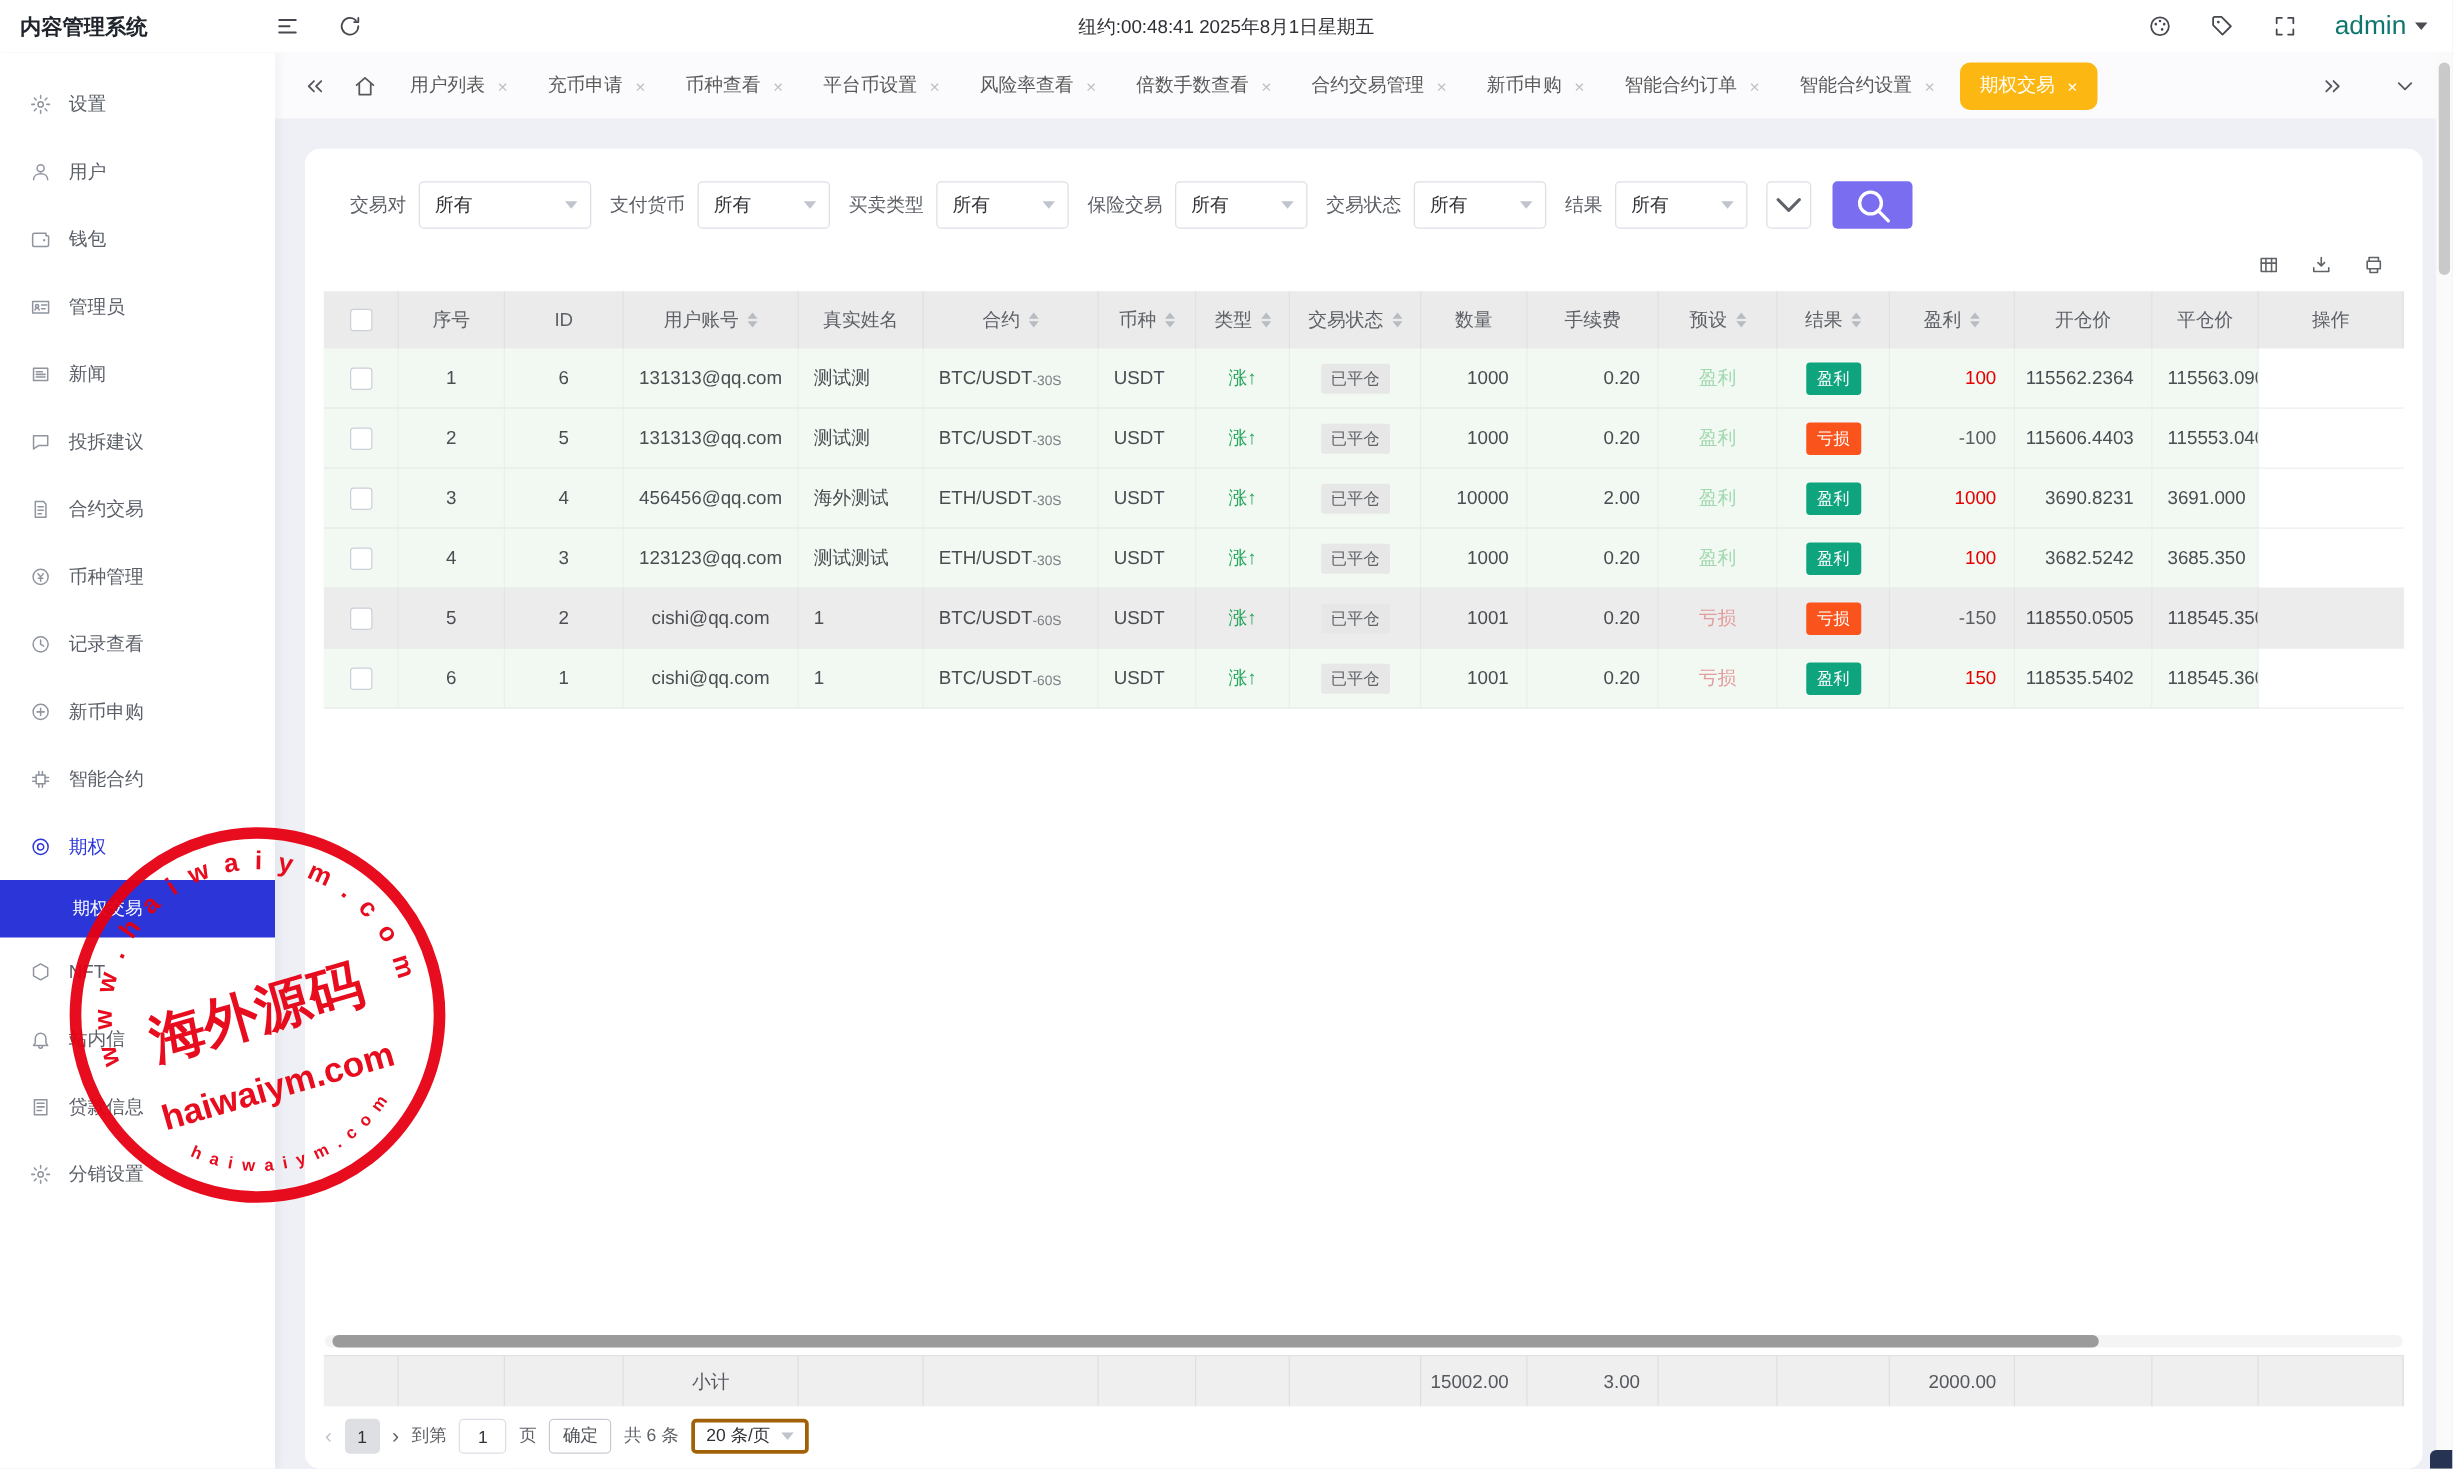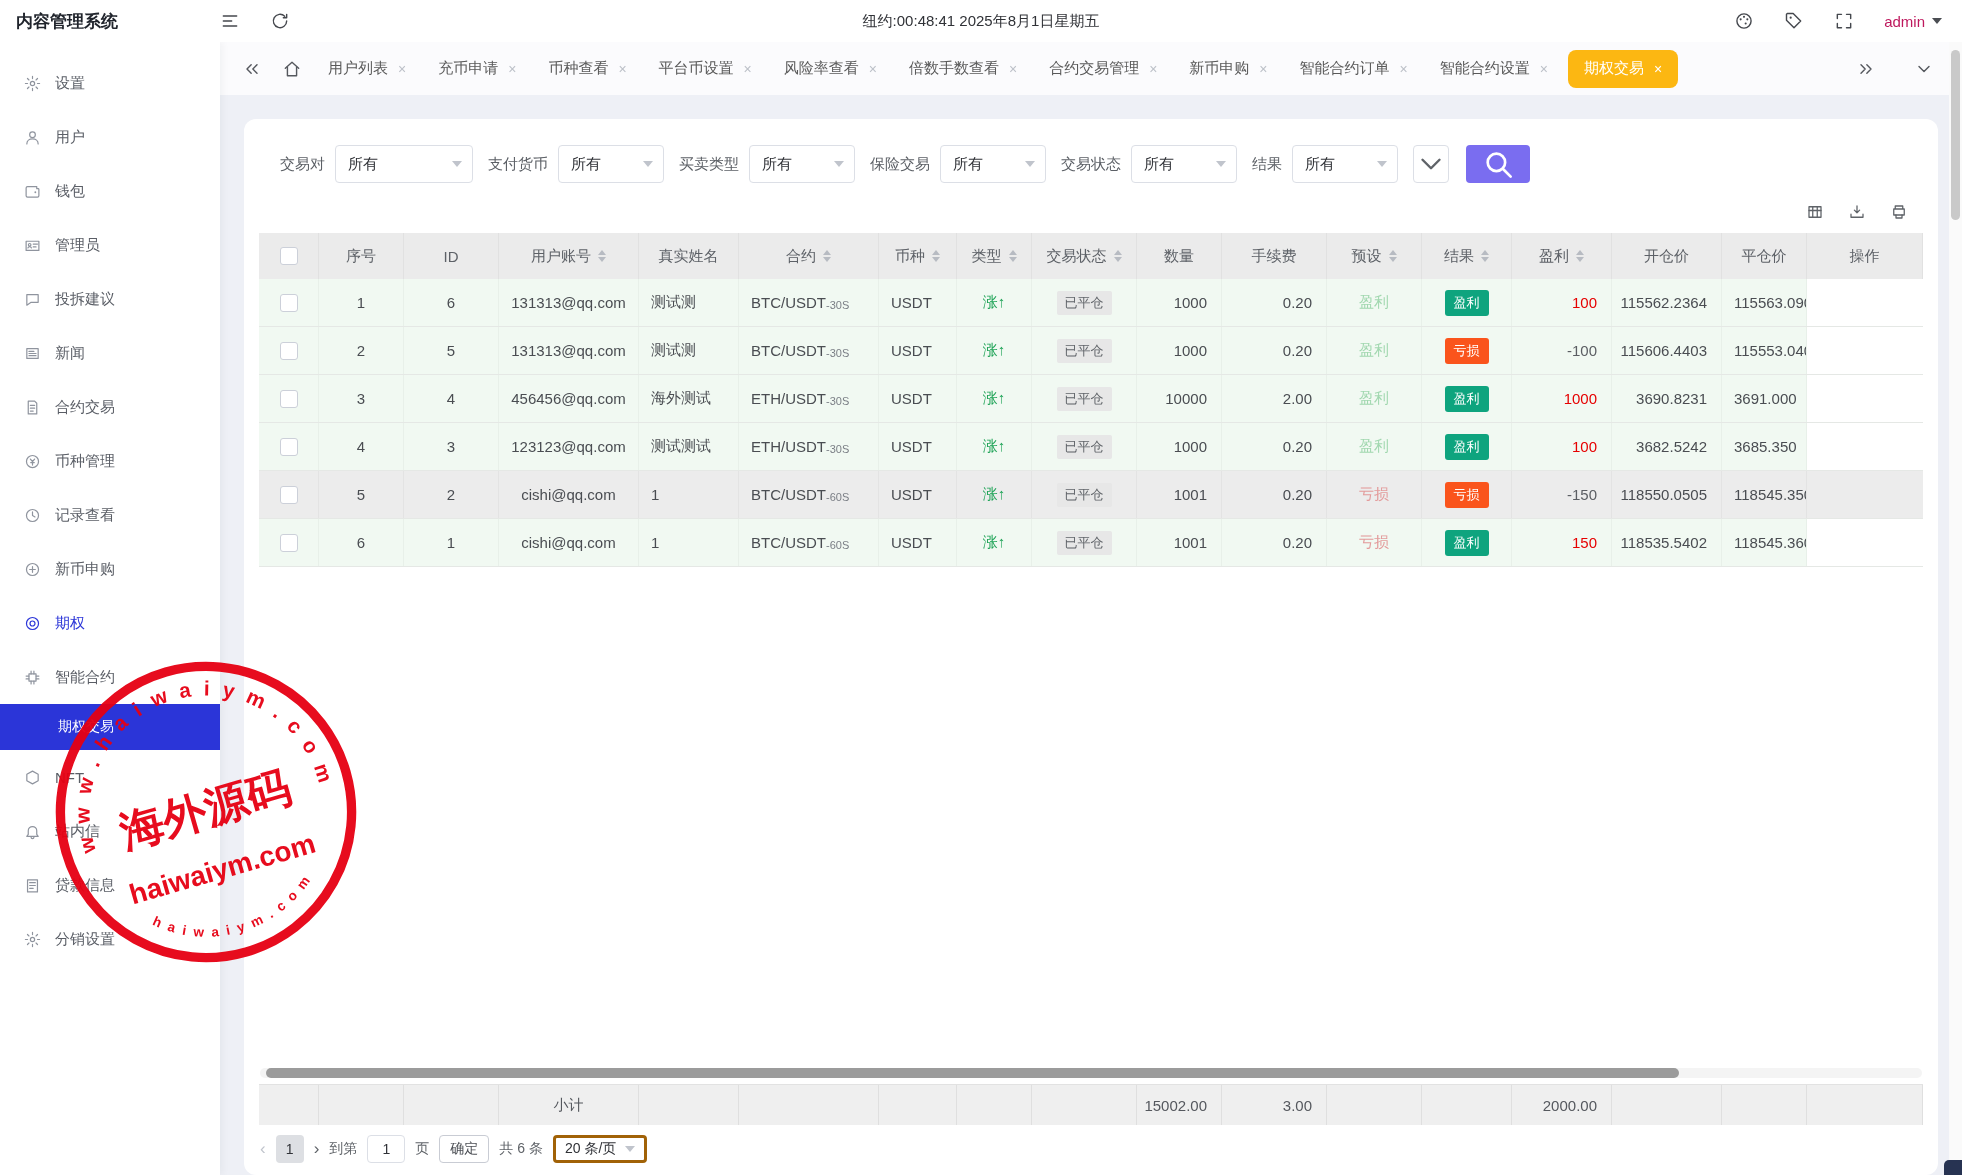--- a/index.html
+++ b/index.html
@@ -5,21 +5,21 @@
   html,body{margin:0;padding:0;width:1962px;height:1175px;overflow:hidden;
     font-family:"Liberation Sans",sans-serif;background:#eef0f6;position:relative;}
   svg{display:block}
   
   .topbar{position:absolute;top:0;left:0;right:0;height:42px;background:#fff;z-index:5;display:flex;align-items:center;}
   .brand{width:220px;box-sizing:border-box;padding-left:16px;font-size:17px;font-weight:bold;color:#20242c;}
   .tb-icon{width:20px;height:20px;color:#45484e;margin-right:30px;cursor:pointer;position:relative;z-index:2;}
   .topbar-time{position:absolute;left:0;right:0;text-align:center;font-size:15px;color:#303237;}
   .topbar-right{margin-left:auto;display:flex;align-items:center;gap:30px;padding-right:20px;position:relative;z-index:2;}
   .topbar-right .tb-icon{margin:0;}
-  .admin{display:flex;align-items:center;gap:7px;font-size:15px;color:#be185d;cursor:pointer;}
+  .admin{display:flex;align-items:center;gap:7px;font-size:21px;color:#0f766e;cursor:pointer;}
   .caret{width:0;height:0;border-left:5px solid transparent;border-right:5px solid transparent;border-top:6px solid #4a4d52;}
   
   .layout{position:absolute;top:42px;left:0;right:0;bottom:0;display:flex;}
   .sidebar{width:220px;background:#fff;box-shadow:2px 0 8px rgba(29,35,41,.05);z-index:2;flex:none;}
   .menu{padding-top:14px;}
   .menu-item{height:54px;display:flex;align-items:center;gap:14px;padding-left:24px;font-size:15px;color:#5a5e66;cursor:pointer;}
   .mi-icon{width:17px;height:17px;color:#8f949e;flex:none;}
   .menu-item.parent-active,.menu-item.parent-active .mi-icon{color:#2b35d8;}
   .menu-item.selected{background:#2b35d8;color:#fff;height:46px;padding-left:58px;font-size:14px;}
   .main{flex:1;min-width:0;display:flex;flex-direction:column;position:relative;}
@@ -177,37 +177,37 @@
               <path d="M3 6h18v13H3z"></path>
               <path d="M6.2 11a1.8 1.8 0 1 0 3.6 0a1.8 1.8 0 1 0 -3.6 0"></path>
               <path d="M5.5 15.5c.5-1.5 1.5-2 2.5-2s2 .5 2.5 2M13 10h6M13 14h4"></path>
             </svg>
           </span>
           <span>管理员</span>
         </div>
         <div class="menu-item">
           <span class="mi-icon">
             <svg viewBox="0 0 24 24" fill="none" stroke="currentColor" stroke-width="1.7" stroke-linecap="round" stroke-linejoin="round" style="width:100%;height:100%">
-              <path d="M4 5h16v11H10l-6 4z"></path>
-            </svg>
-          </span>
-          <span>投拆建议</span>
-        </div>
-        <div class="menu-item">
-          <span class="mi-icon">
-            <svg viewBox="0 0 24 24" fill="none" stroke="currentColor" stroke-width="1.7" stroke-linecap="round" stroke-linejoin="round" style="width:100%;height:100%">
               <path d="M4 5h16v14H4z"></path>
               <path d="M7 9h7M7 12h10M7 15h10"></path>
             </svg>
           </span>
           <span>新闻</span>
         </div>
         <div class="menu-item">
           <span class="mi-icon">
             <svg viewBox="0 0 24 24" fill="none" stroke="currentColor" stroke-width="1.7" stroke-linecap="round" stroke-linejoin="round" style="width:100%;height:100%">
+              <path d="M4 5h16v11H10l-6 4z"></path>
+            </svg>
+          </span>
+          <span>投拆建议</span>
+        </div>
+        <div class="menu-item">
+          <span class="mi-icon">
+            <svg viewBox="0 0 24 24" fill="none" stroke="currentColor" stroke-width="1.7" stroke-linecap="round" stroke-linejoin="round" style="width:100%;height:100%">
               <path d="M6 3h9l3 3v15H6z"></path>
               <path d="M9 9h6M9 13h6M9 17h4"></path>
             </svg>
           </span>
           <span>合约交易</span>
         </div>
         <div class="menu-item">
           <span class="mi-icon">
             <svg viewBox="0 0 24 24" fill="none" stroke="currentColor" stroke-width="1.7" stroke-linecap="round" stroke-linejoin="round" style="width:100%;height:100%">
               <path d="M3.5 12a8.5 8.5 0 1 0 17 0a8.5 8.5 0 1 0 -17 0"></path>
@@ -227,37 +227,37 @@
         </div>
         <div class="menu-item">
           <span class="mi-icon">
             <svg viewBox="0 0 24 24" fill="none" stroke="currentColor" stroke-width="1.7" stroke-linecap="round" stroke-linejoin="round" style="width:100%;height:100%">
               <path d="M3.5 12a8.5 8.5 0 1 0 17 0a8.5 8.5 0 1 0 -17 0"></path>
               <path d="M12 8v8M8 12h8"></path>
             </svg>
           </span>
           <span>新币申购</span>
         </div>
+        <div class="menu-item">
+          <span class="mi-icon">
+            <svg viewBox="0 0 24 24" fill="none" stroke="currentColor" stroke-width="1.7" stroke-linecap="round" stroke-linejoin="round" style="width:100%;height:100%">
+              <path d="M7 7h10v10H7z"></path>
+              <path d="M10 3v4M14 3v4M10 17v4M14 17v4M3 10h4M3 14h4M17 10h4M17 14h4"></path>
+            </svg>
+          </span>
+          <span>智能合约</span>
+        </div>
         <div class="menu-item parent-active">
           <span class="mi-icon">
             <svg viewBox="0 0 24 24" fill="none" stroke="currentColor" stroke-width="1.7" stroke-linecap="round" stroke-linejoin="round" style="width:100%;height:100%">
               <path d="M3.5 12a8.5 8.5 0 1 0 17 0a8.5 8.5 0 1 0 -17 0"></path>
               <path d="M8.5 12a3.5 3.5 0 1 0 7 0a3.5 3.5 0 1 0 -7 0"></path>
             </svg>
           </span>
           <span>期权</span>
-        </div>
-        <div class="menu-item">
-          <span class="mi-icon">
-            <svg viewBox="0 0 24 24" fill="none" stroke="currentColor" stroke-width="1.7" stroke-linecap="round" stroke-linejoin="round" style="width:100%;height:100%">
-              <path d="M7 7h10v10H7z"></path>
-              <path d="M10 3v4M14 3v4M10 17v4M14 17v4M3 10h4M3 14h4M17 10h4M17 14h4"></path>
-            </svg>
-          </span>
-          <span>智能合约</span>
         </div>
         <div class="menu-item selected">
           <span>期权交易</span>
         </div>
         <div class="menu-item">
           <span class="mi-icon">
             <svg viewBox="0 0 24 24" fill="none" stroke="currentColor" stroke-width="1.7" stroke-linecap="round" stroke-linejoin="round" style="width:100%;height:100%">
               <path d="M12 3l8 4.5v9L12 21l-8-4.5v-9z"></path>
             </svg>
           </span>

